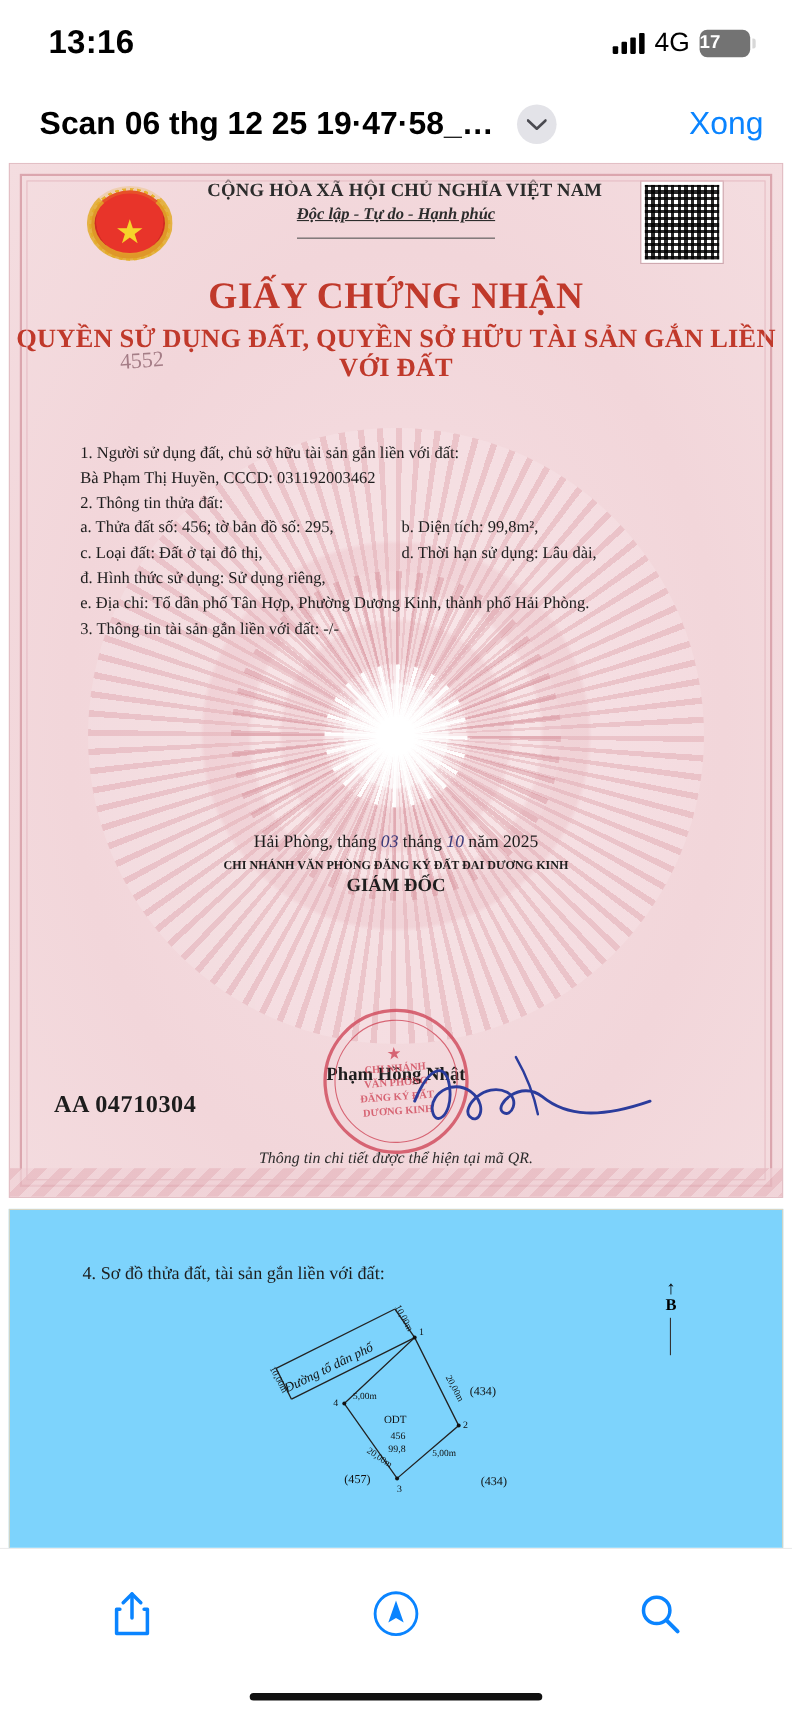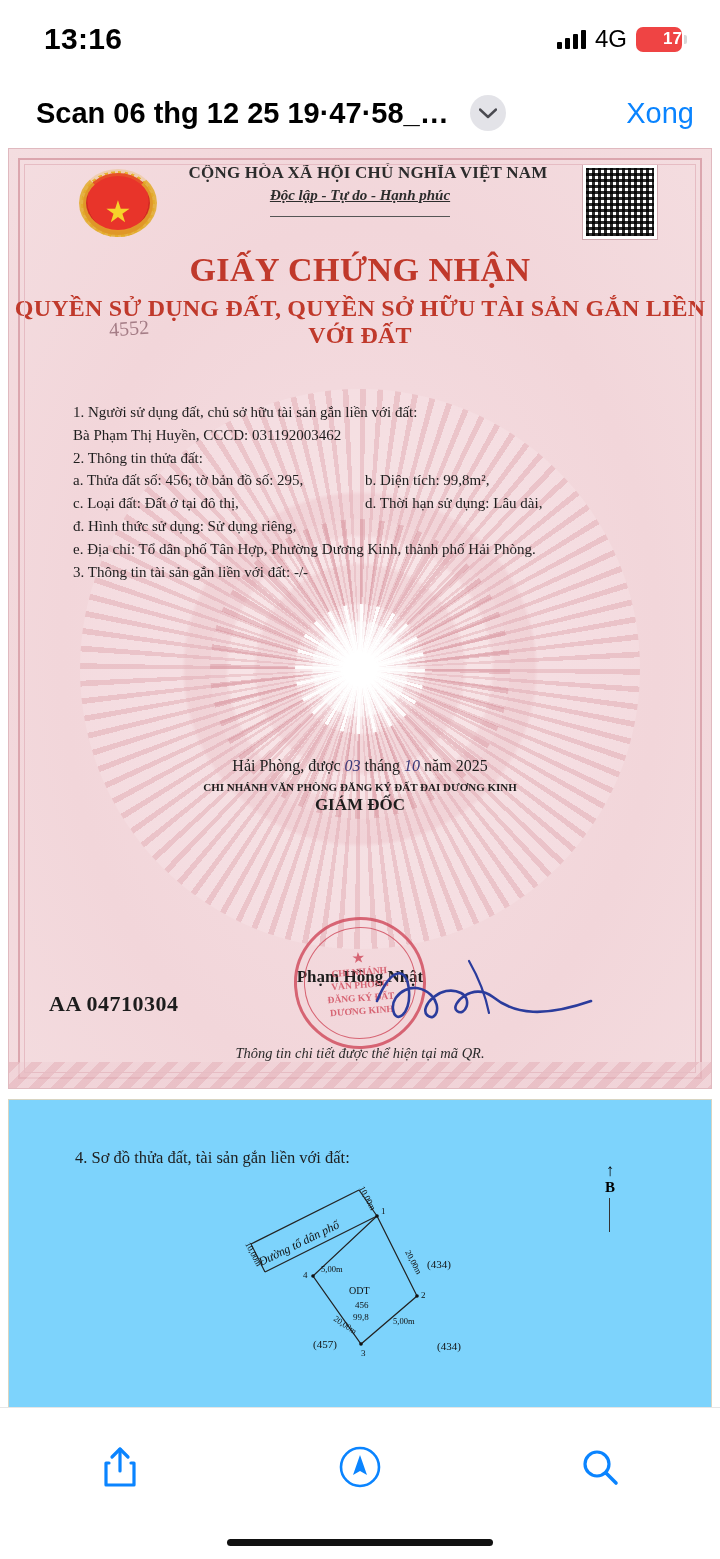--- a/index.html
+++ b/index.html
@@ -46,22 +46,22 @@
   .signal i { display:block; width: 5px; background: #000; border-radius: 1px; }
   .signal i:nth-child(1){ height: 7px; }
   .signal i:nth-child(2){ height: 11px; }
   .signal i:nth-child(3){ height: 15px; }
   .signal i:nth-child(4){ height: 19px; }
   .net-label { font-size: 24px; font-weight: 500; color:#000; }
   .battery {
     position: relative;
     width: 46px; height: 25px;
     border-radius: 7px;
-    background: #ef4444;
-    display: flex; align-items: center; justify-content: flex-end;
+    background: #737373;
+    display: flex; align-items: center; justify-content: flex-start;
   }
   .battery span { color: #fff; font-size: 17px; font-weight: 600; }
   .battery::after {
     content: "";
     position: absolute; right: -5px; top: 8px;
     width: 3px; height: 9px;
     background: #d8d8d8; border-radius: 0 2px 2px 0;
   }
 
   
@@ -427,21 +427,21 @@
           <span>c. Loại đất: Đất ở tại đô thị,</span>
           <span>d. Thời hạn sử dụng: Lâu dài,</span>
         </div>
         <div>đ. Hình thức sử dụng: Sử dụng riêng,</div>
         <div>e. Địa chỉ: Tổ dân phố Tân Hợp, Phường Dương Kinh, thành phố Hải Phòng.</div>
         <div>3. Thông tin tài sản gắn liền với đất: -/-</div>
       </div>
 
       <div class="sign-block">
         <div class="sign-place">
-          <span>Hải Phòng, được</span>
+          <span>Hải Phòng, tháng</span>
           <span class="hw">03</span>
           <span>tháng</span>
           <span class="hw">10</span>
           <span>năm</span>
           <span>2025</span>
         </div>
         <div class="sign-office">CHI NHÁNH VĂN PHÒNG ĐĂNG KÝ ĐẤT ĐAI DƯƠNG KINH</div>
         <div class="sign-role">GIÁM ĐỐC</div>
         <div class="sign-name">Phạm Hồng Nhật</div>
       </div>

